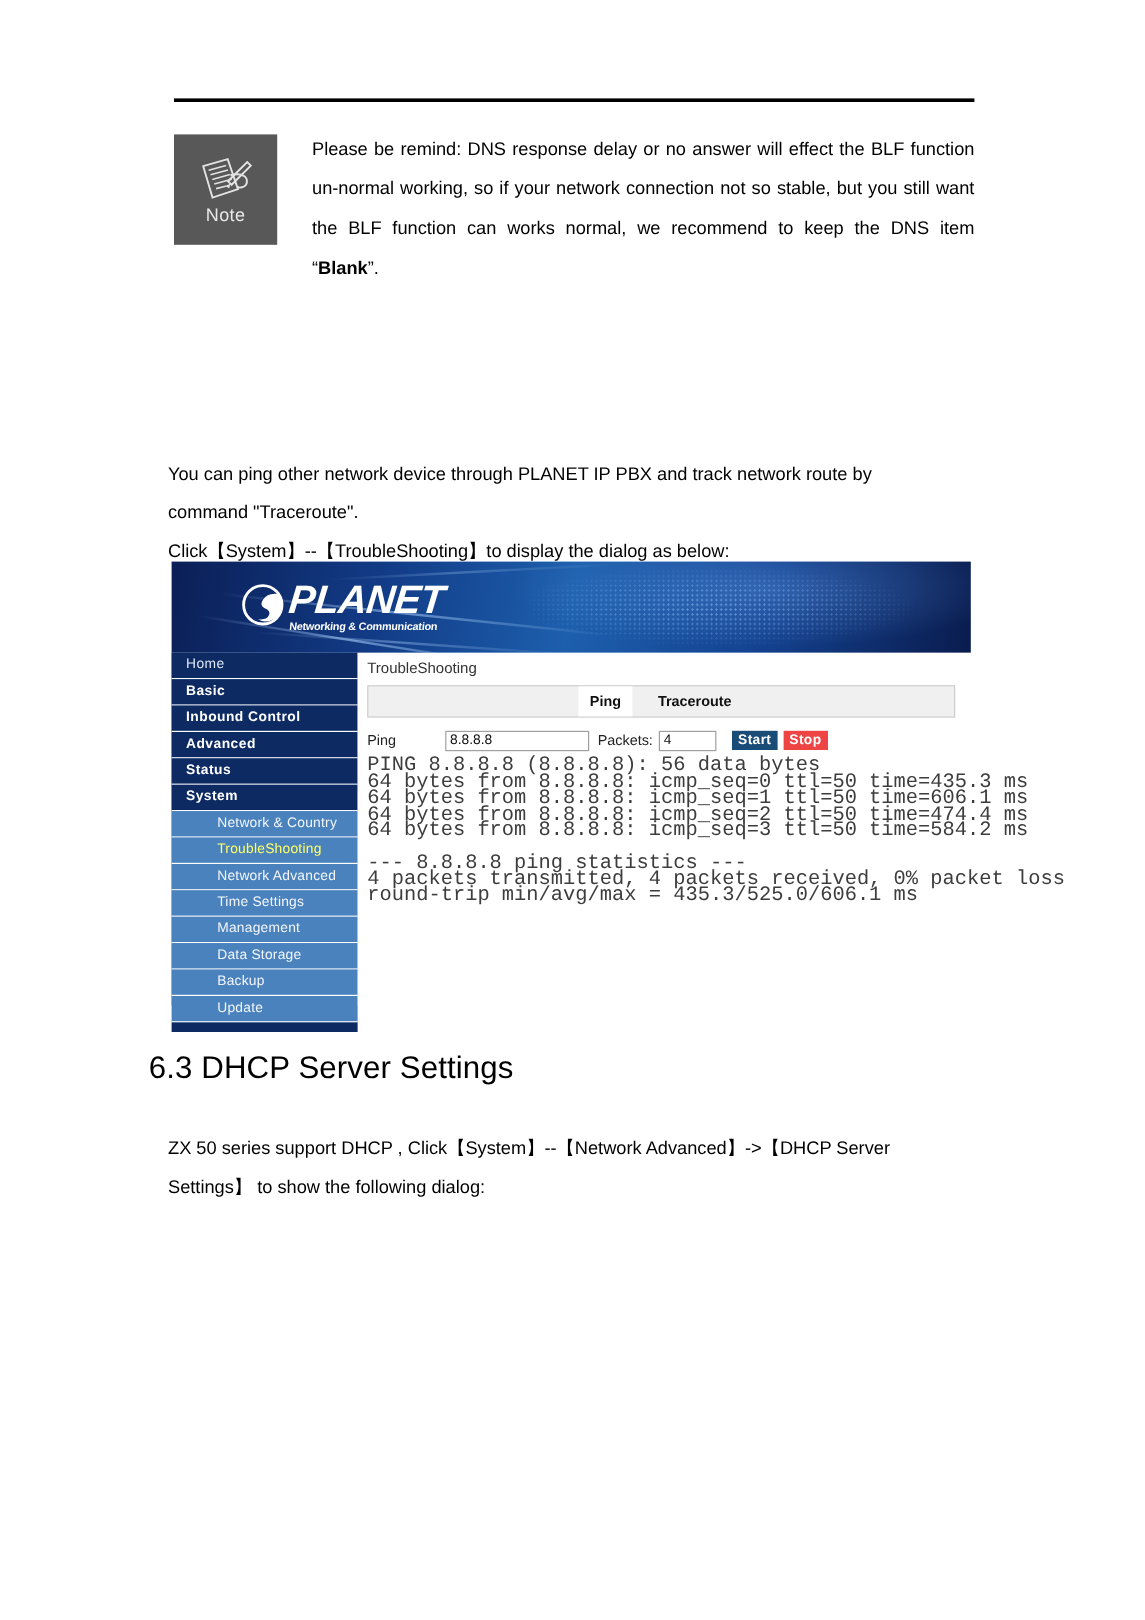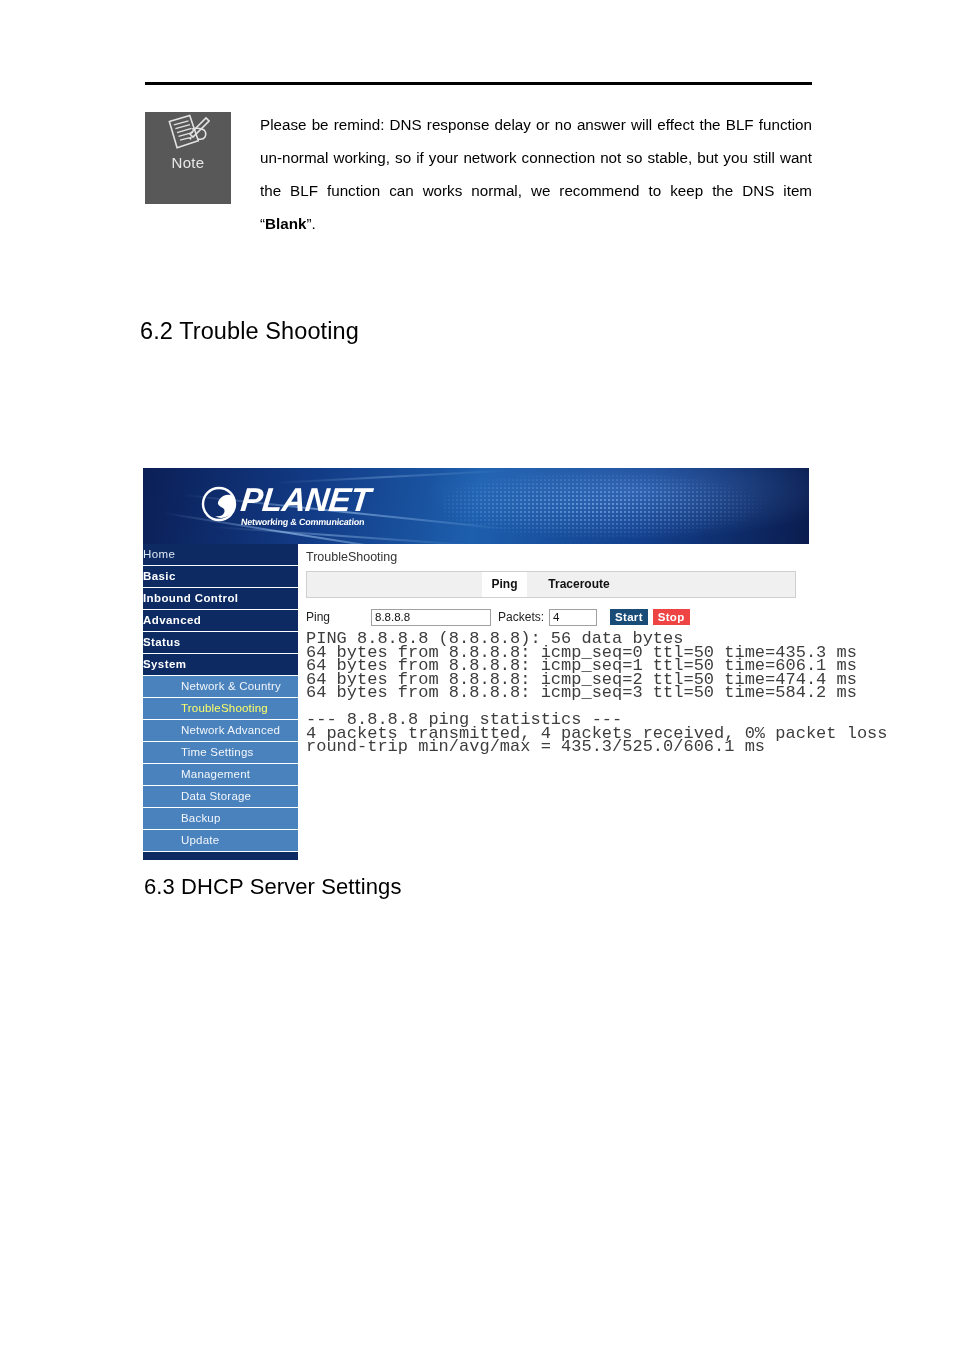--- a/index.html
+++ b/index.html
@@ -43,20 +43,21 @@
   .note-icon {
     position: absolute;
     left: 0px;
     top: 0px;
     width: 86px;
     height: 92px;
     background: #585858;
     display: flex;
     flex-direction: column;
     align-items: center;
+    justify-content: center;
   }
   .note-icon svg { display: block; }
   .note-icon .note-word {
     color: #e8e8e8;
     font-size: 15px;
     font-family: "Liberation Sans", sans-serif;
     letter-spacing: 0.3px;
     margin-top: 2px;
   }
   .note-text {
@@ -79,23 +80,23 @@
     font-weight: normal;
     color: #000;
   }
   #sec62 {
     left: 140px;
     top: 318px;
     font-size: 23.5px;
     letter-spacing: 0.1px;
   }
   #sec63 {
-    left: 144px;
+    left: 124px;
     top: 874px;
-    font-size: 22px;
+    font-size: 26px;
     letter-spacing: 0.1px;
   }
   .body-para {
     position: absolute;
     font-size: 15.2px;
     line-height: 32px;
     color: #000;
   }
   #para62 {
     left: 140px;
@@ -216,20 +217,21 @@
     border-bottom: 1px solid #ffffff;
     font-size: 11.5px;
     color: #ffffff;
     font-family: "Liberation Sans", sans-serif;
     white-space: nowrap;
     overflow: hidden;
   }
   .nav-top {
     background: #0d2a63;
     font-weight: bold;
+    padding-left: 12px;
     letter-spacing: 0.4px;
   }
   .nav-top.plain { font-weight: normal; color: #dfe8f5; }
   .nav-sub {
     background: #4a82bd;
     padding-left: 38px;
     letter-spacing: 0.2px;
     color: #f2f6fb;
   }
   .nav-sub.active { color: #ffff66; }
@@ -355,22 +357,26 @@
           <path d="M24 22 L40 6 L43 9 L27 25 Z" fill="none" stroke="#e2e2e2" stroke-width="1.6"></path>
           <path d="M22 26 L26 24 L25 28 Z" fill="#e2e2e2"></path>
           <path d="M26 17 q8 -2 12 1 q3 3 1 7 q-2 3 -7 2" fill="none" stroke="#e2e2e2" stroke-width="1.6"></path>
         </g>
       </svg>
       <span class="note-word">Note</span>
     </div>
     <div class="note-text"><span>Please be remind: DNS response delay or no answer will effect the BLF function un-normal working, so if your network connection not so stable, but you still want the BLF function can works normal, we recommend to keep the DNS item “</span><b>Blank</b><span>”.</span></div>
   </div>
 
-  <h2 class="sec-head" id="sec62">6.2 Trouble Shooting</h2>
-
+
+  <div class="body-para" id="para62">
+    <span class="ln1">You can ping other network device through PLANET IP PBX and track network route by</span>
+    <span class="ln">command "Traceroute".</span>
+    <span class="ln">Click【System】--【TroubleShooting】to display the dialog as below:</span>
+  </div>
 
   <div class="shot">
 
     <div class="banner">
       <div class="dots"></div>
       <div class="streak s1"></div>
       <div class="streak s2"></div>
       <div class="streak s3"></div>
       <div class="streak s4"></div>
       <div class="logo">
@@ -429,14 +435,18 @@
 
 --- 8.8.8.8 ping statistics ---
 4 packets transmitted, 4 packets received, 0% packet loss
 round-trip min/avg/max = 435.3/525.0/606.1 ms</div>
     </div>
 
   </div>
 
   <h2 class="sec-head" id="sec63">6.3 DHCP Server Settings</h2>
 
+  <div class="body-para" id="para63">
+    <span class="ln1">ZX 50 series support DHCP , Click【System】--【Network Advanced】-&gt;【DHCP Server</span>
+    <span class="ln">Settings】  to show the following dialog:</span>
+  </div>
 
 </div>
 
 </body></html>

